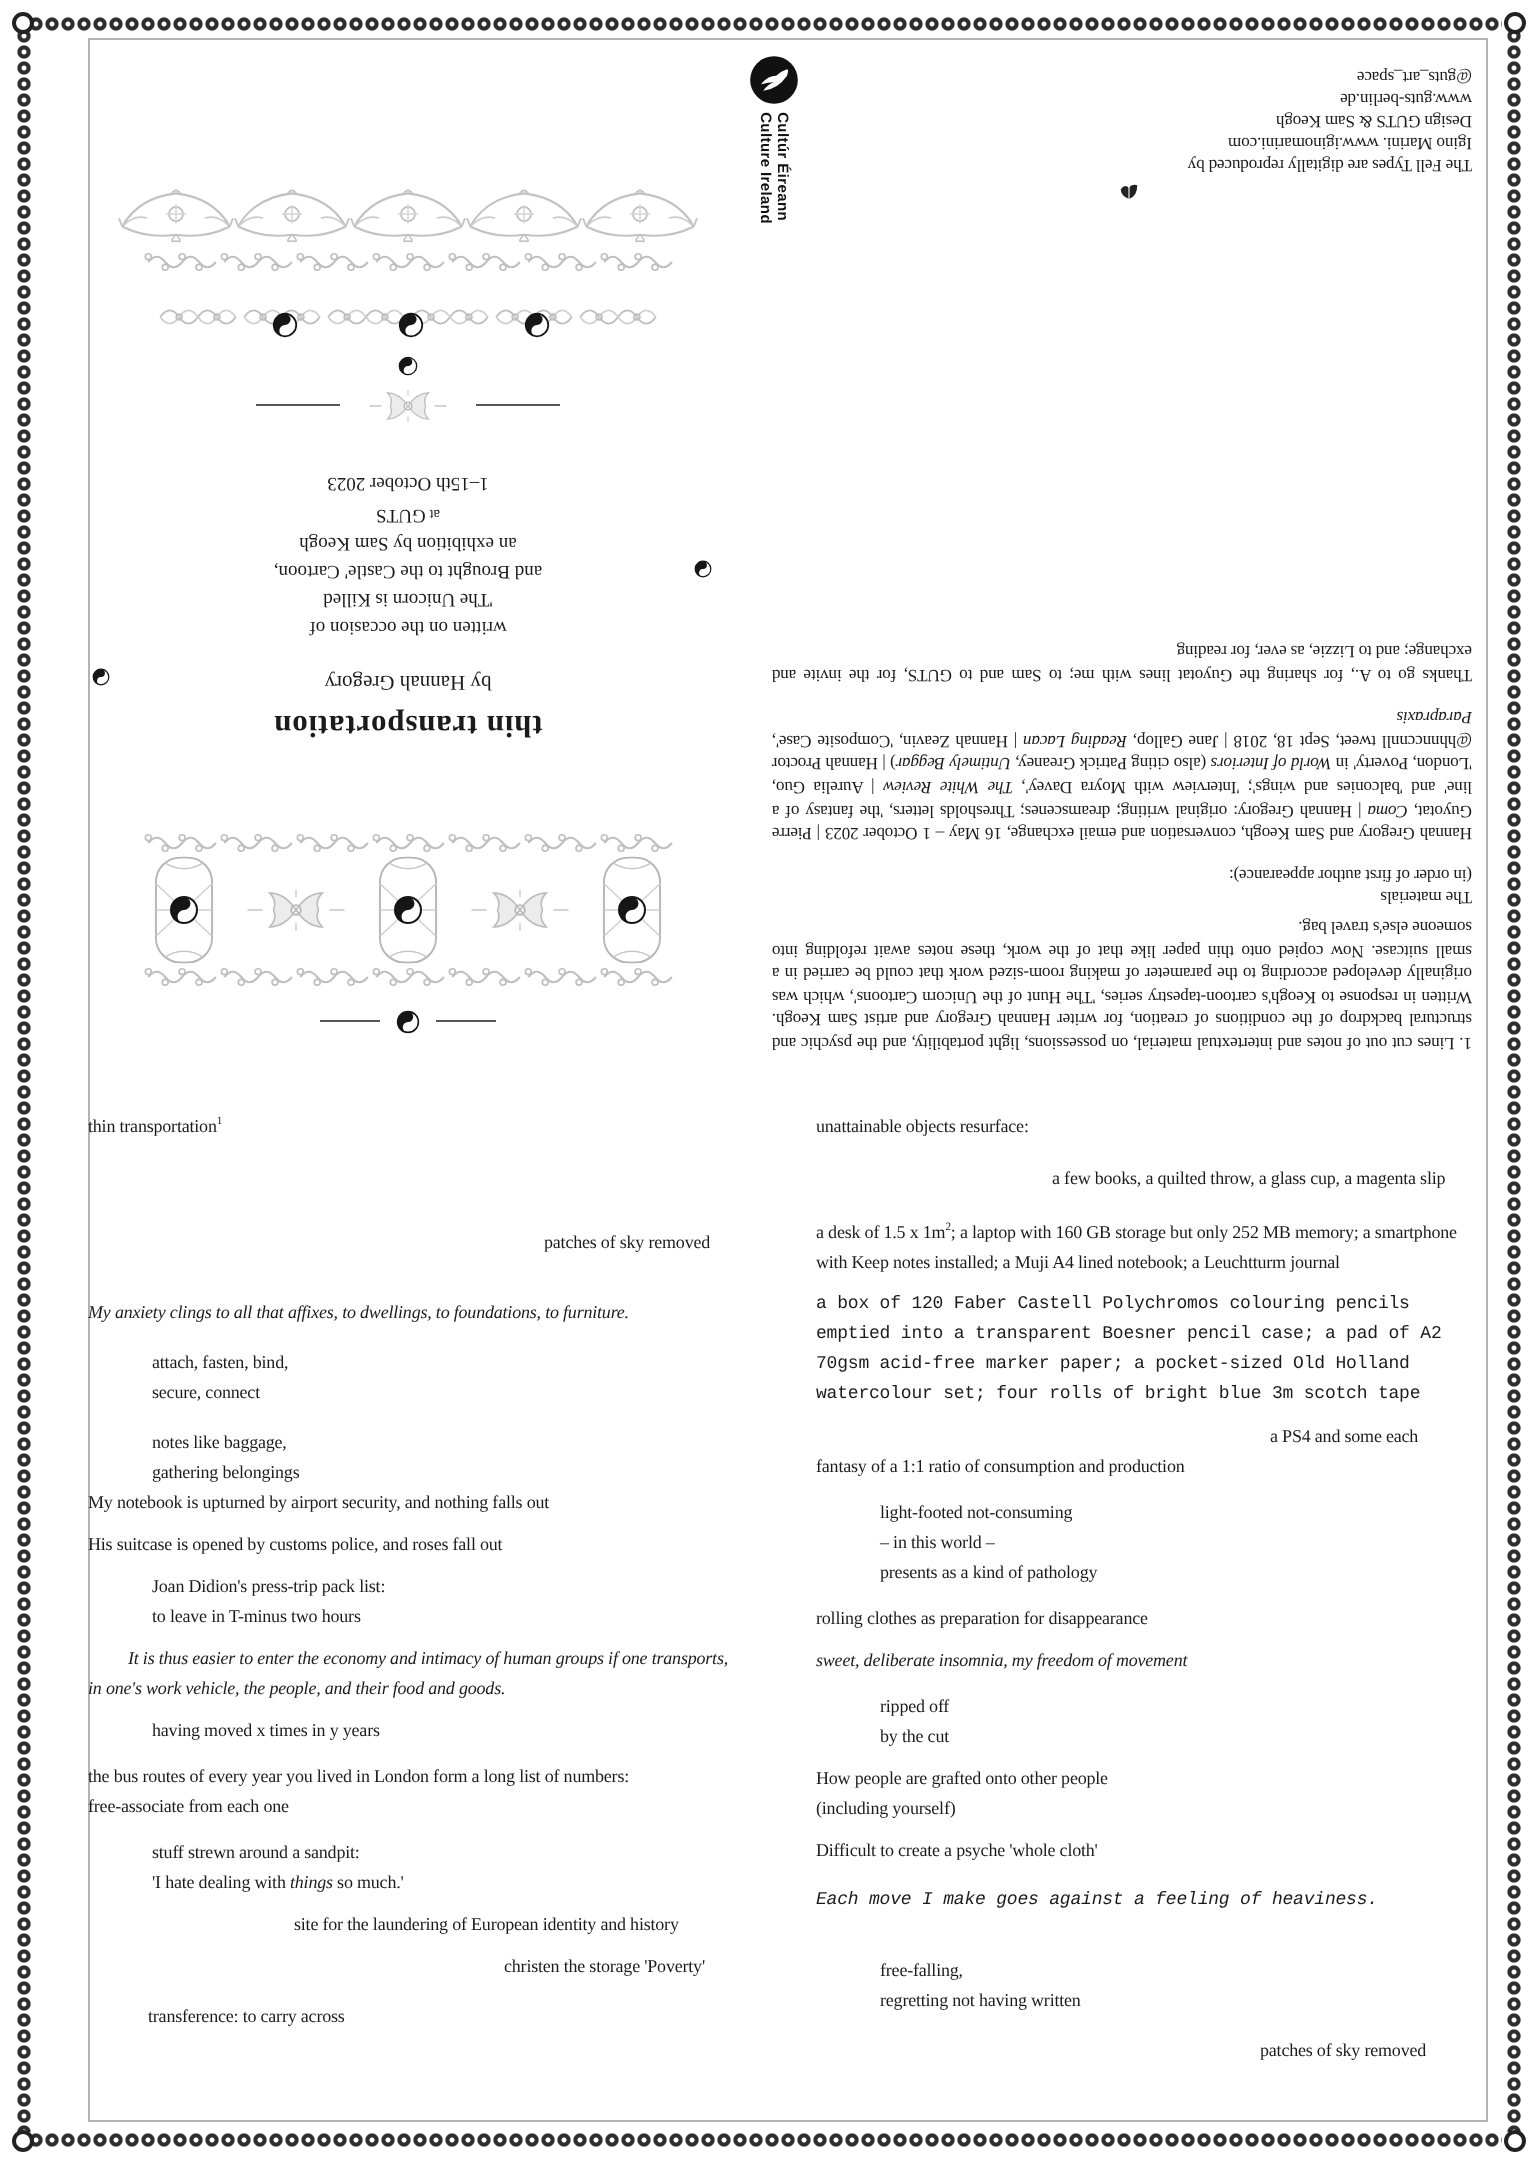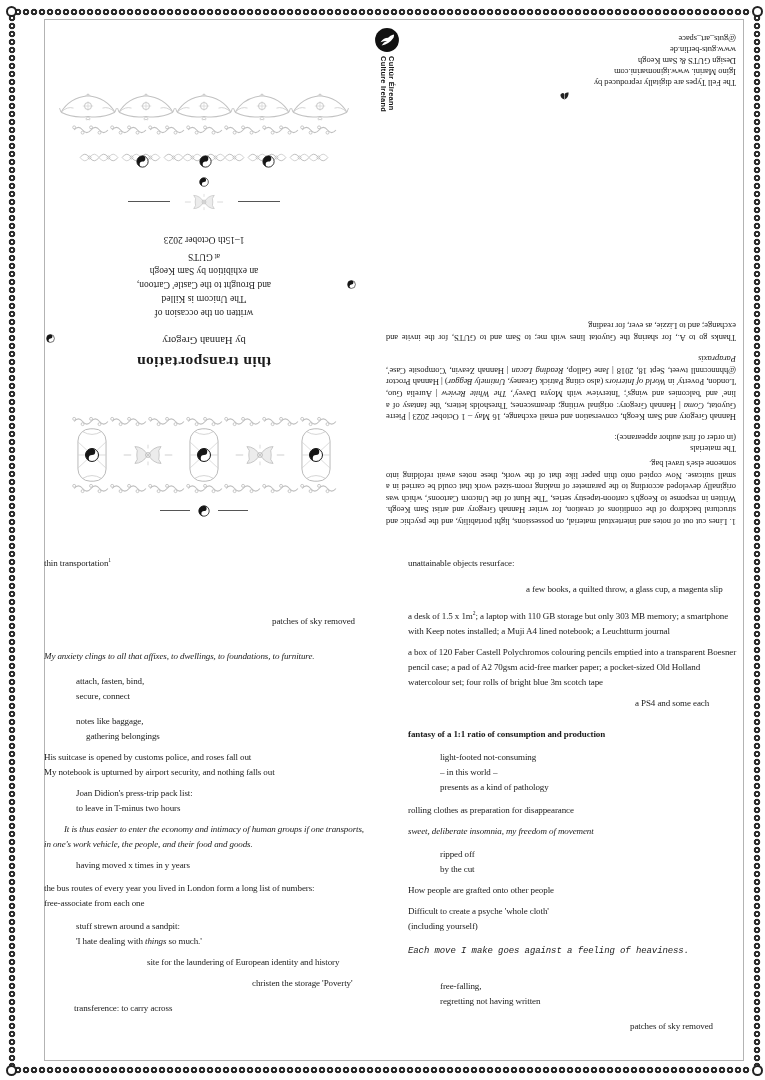--- a/index.html
+++ b/index.html
@@ -366,53 +366,53 @@
   </div>
 
   <div class="lower">
     <div class="poem poemL">
         <div class="line"><span>thin transportation</span><sup>1</sup></div>
         <div class="line" style="margin-top: 43px; margin-left: 228px;"><span>patches of sky removed</span></div>
         <div class="line it" style="margin-top: 20px;"><span>My anxiety clings to all that affixes, to dwellings, to foundations, to furniture.</span></div>
         <div class="line" style="margin-top: 10px; margin-left: 32px;"><span>attach, fasten, bind,</span></div>
         <div class="line" style="margin-left: 32px;"><span>secure, connect</span></div>
         <div class="line" style="margin-top: 10px; margin-left: 32px;"><span>notes like baggage,</span></div>
-        <div class="line" style="margin-left: 42px;"><span>gathering belongings</span></div>
+        <div class="line" style="margin-left: 32px;"><span>gathering belongings</span></div>
+        <div class="line"><span>My notebook is upturned by airport security, and nothing falls out</span></div>
         <div class="line" style="margin-top: 6px;"><span>His suitcase is opened by customs police, and roses fall out</span></div>
-        <div class="line"><span>My notebook is upturned by airport security, and nothing falls out</span></div>
         <div class="line" style="margin-top: 6px; margin-left: 32px;"><span>Joan Didion's press-trip pack list:</span></div>
         <div class="line" style="margin-left: 32px;"><span>to leave in T-minus two hours</span></div>
         <div class="line it" style="margin-top: 6px; text-align: center;"><span>It is thus easier to enter the economy and intimacy of human groups if one transports,</span></div>
         <div class="line it"><span>in one's work vehicle, the people, and their food and goods.</span></div>
         <div class="line" style="margin-top: 6px; margin-left: 32px;"><span>having moved x times in y years</span></div>
         <div class="line" style="margin-top: 8px;"><span>the bus routes of every year you lived in London form a long list of numbers:</span></div>
         <div class="line"><span>free-associate from each one</span></div>
         <div class="line" style="margin-top: 8px; margin-left: 32px;"><span>stuff strewn around a sandpit:</span></div>
         <div class="line" style="margin-left: 32px;"><span>'I hate dealing with </span><span class="it">things</span><span> so much.'</span></div>
         <div class="line" style="margin-top: 6px; margin-left: 103px;"><span>site for the laundering of European identity and history</span></div>
         <div class="line" style="margin-top: 6px; margin-left: 208px;"><span>christen the storage 'Poverty'</span></div>
         <div class="line" style="margin-top: 10px; margin-left: 30px;"><span>transference: to carry across</span></div>
       </div>
     <div class="poem poemR">
         <div class="line"><span>unattainable objects resurface:</span></div>
         <div class="line" style="margin-top: 11px; margin-left: 118px;"><span>a few books, a quilted throw, a glass cup, a magenta slip</span></div>
-        <div class="line wrap" style="margin-top: 12px;"><span>a desk of 1.5 x 1m</span><sup>2</sup><span>; a laptop with 110 GB storage but only 303 MB memory; a smartphone with Keep notes installed; a Muji A4 lined notebook; a Leuchtturm journal</span></div>
-        <div class="line wrap" style="margin-top: 6px;"><span>a box of 120 Faber Castell Polychromos colouring pencils emptied into a transparent Boesner pencil case; a pad of A2 70gsm acid-free marker paper; a pocket-sized Old Holland watercolour set; four rolls of bright blue 3m scotch tape</span></div>
+        <div class="line wrap" style="margin-top: 12px;"><span>a desk of 1.5 x 1m</span><sup>2</sup><span>; a laptop with 160 GB storage but only 252 MB memory; a smartphone with Keep notes installed; a Muji A4 lined notebook; a Leuchtturm journal</span></div>
+        <div class="line wrap" style="margin-top: 6px; font-family: Liberation Mono, monospace;"><span>a box of 120 Faber Castell Polychromos colouring pencils emptied into a transparent Boesner pencil case; a pad of A2 70gsm acid-free marker paper; a pocket-sized Old Holland watercolour set; four rolls of bright blue 3m scotch tape</span></div>
         <div class="line" style="margin-top: 6px; margin-left: 227px;"><span>a PS4 and some each</span></div>
-        <div class="line" style="margin-top: 16px; font-weight: bold;"><span>fantasy of a 1:1 ratio of consumption and production</span></div>
+        <div class="line" style=""><span>fantasy of a 1:1 ratio of consumption and production</span></div>
         <div class="line" style="margin-top: 8px; margin-left: 32px;"><span>light-footed not-consuming</span></div>
         <div class="line" style="margin-left: 32px;"><span>– in this world –</span></div>
         <div class="line" style="margin-left: 32px;"><span>presents as a kind of pathology</span></div>
         <div class="line" style="margin-top: 8px;"><span>rolling clothes as preparation for disappearance</span></div>
         <div class="line it" style="margin-top: 6px;"><span>sweet, deliberate insomnia, my freedom of movement</span></div>
         <div class="line" style="margin-top: 8px; margin-left: 32px;"><span>ripped off</span></div>
         <div class="line" style="margin-left: 32px;"><span>by the cut</span></div>
         <div class="line" style="margin-top: 6px;"><span>How people are grafted onto other people</span></div>
+        <div class="line"><span>(including yourself)</span></div>
         <div class="line" style="margin-top: 6px;"><span>Difficult to create a psyche 'whole cloth'</span></div>
-        <div class="line"><span>(including yourself)</span></div>
         <div class="line it" style="margin-top: 10px; font-family: Liberation Mono, monospace;"><span>Each move I make goes against a feeling of heaviness.</span></div>
         <div class="line" style="margin-top: 20px; margin-left: 32px;"><span>free-falling,</span></div>
         <div class="line" style="margin-left: 32px;"><span>regretting not having written</span></div>
         <div class="line" style="margin-top: 10px; margin-left: 222px;"><span>patches of sky removed</span></div>
       </div>
   </div>
 
 </div>
 
 </body></html>

